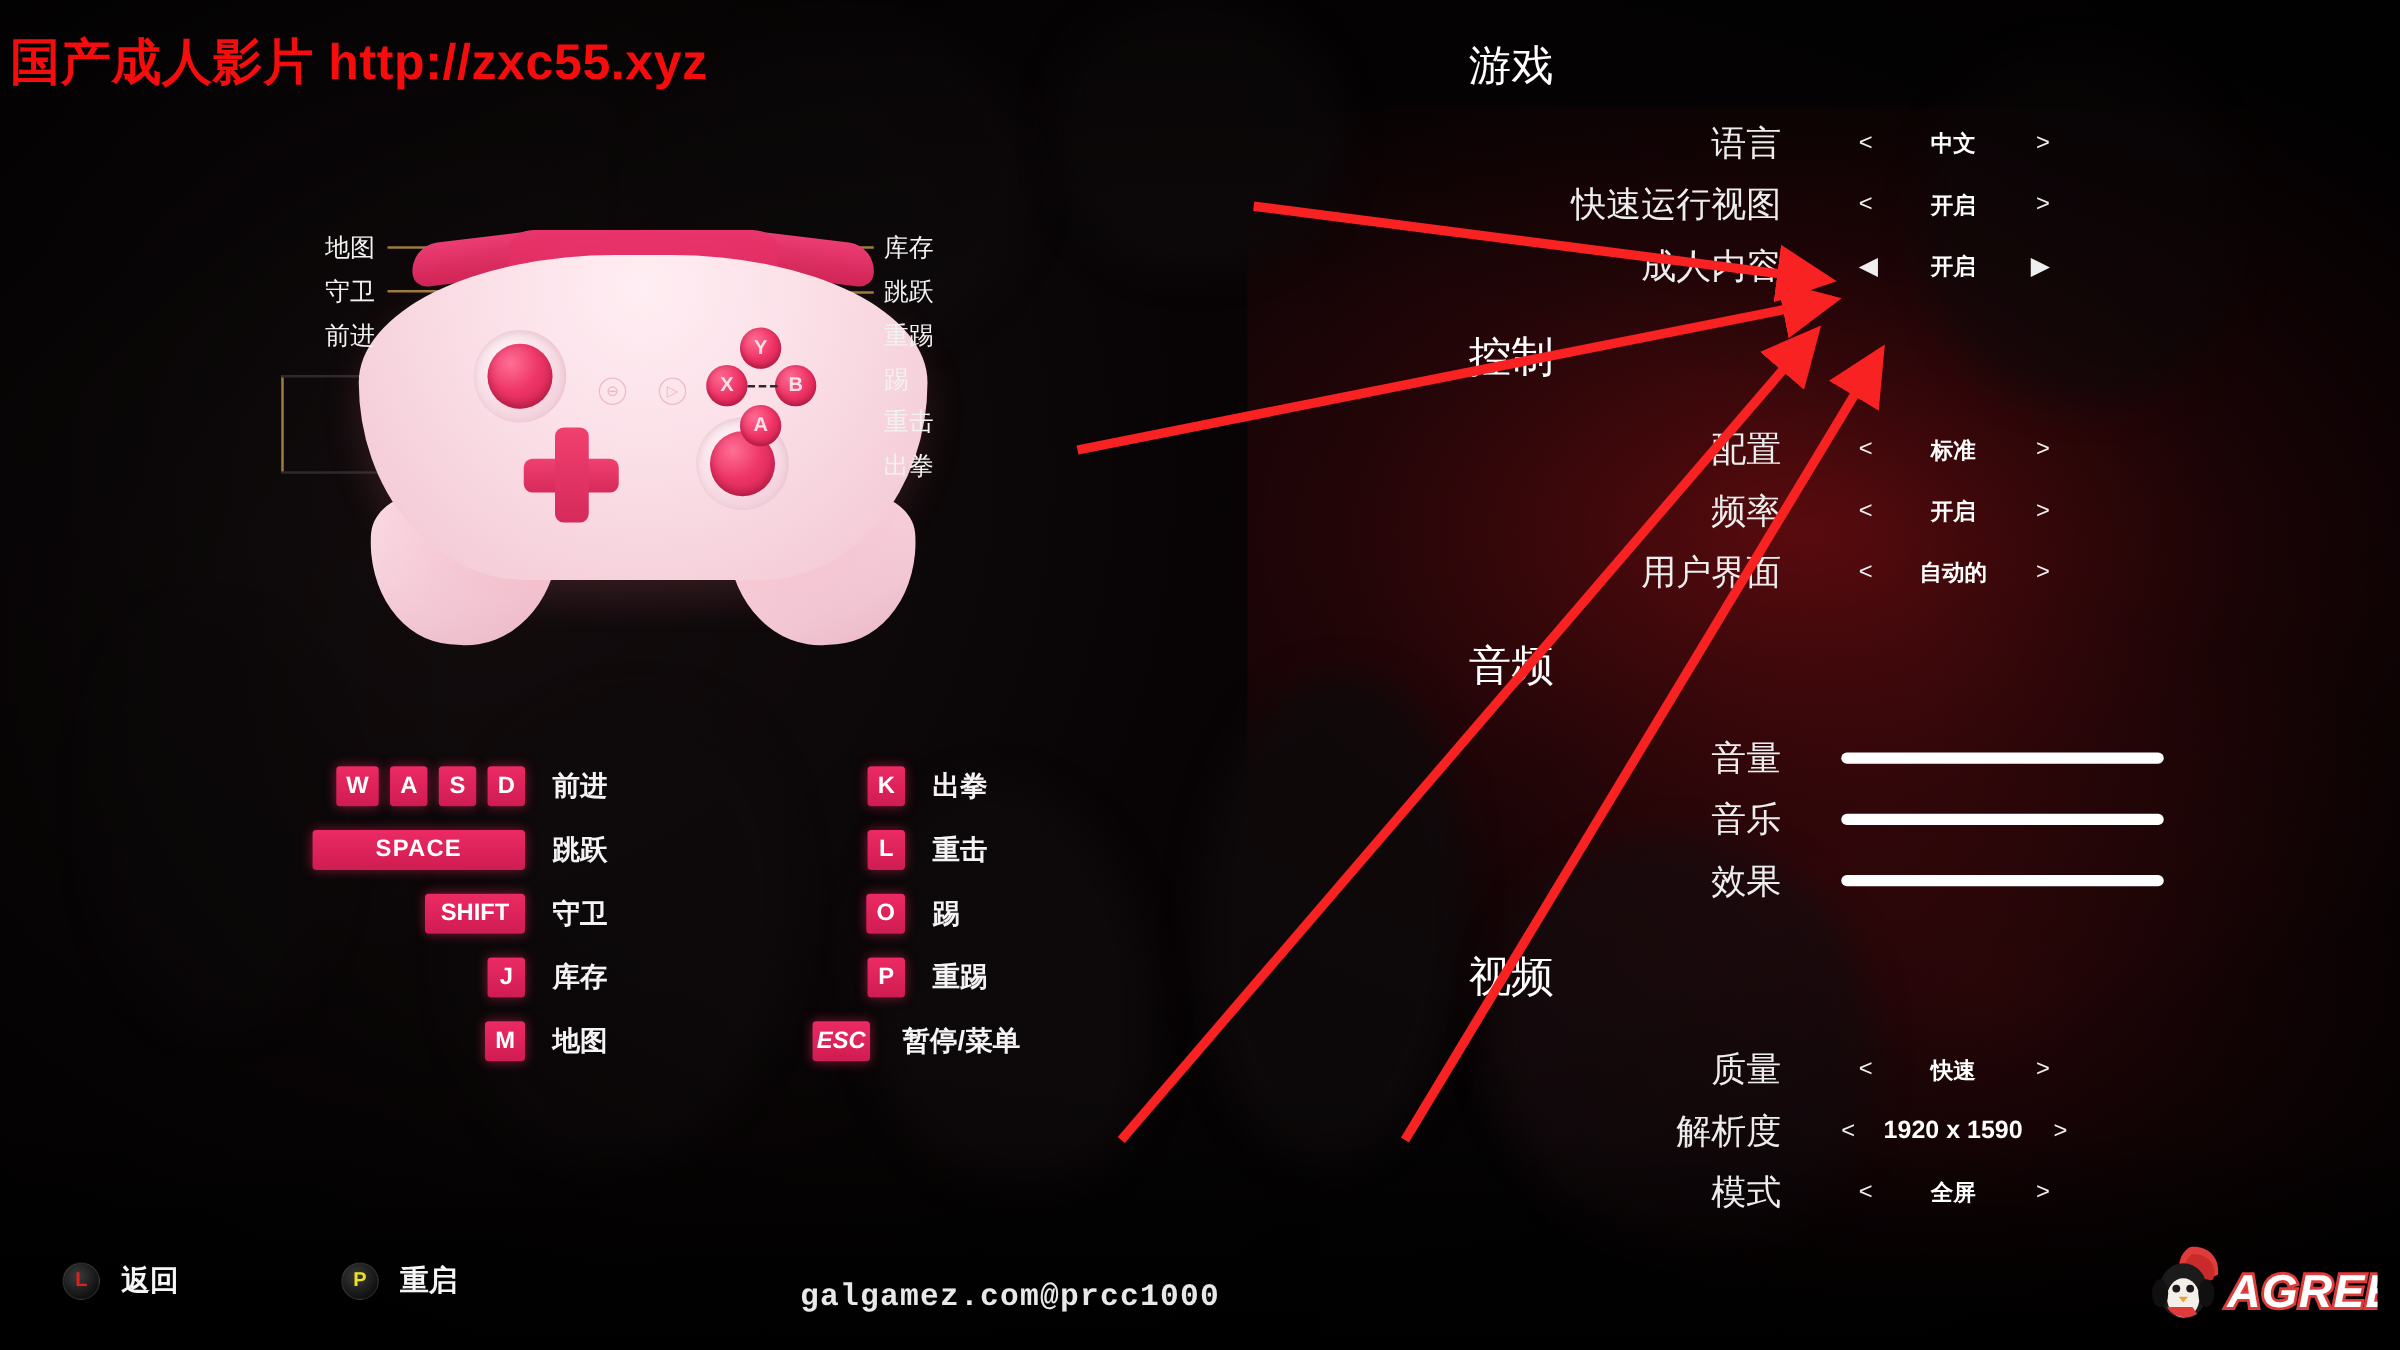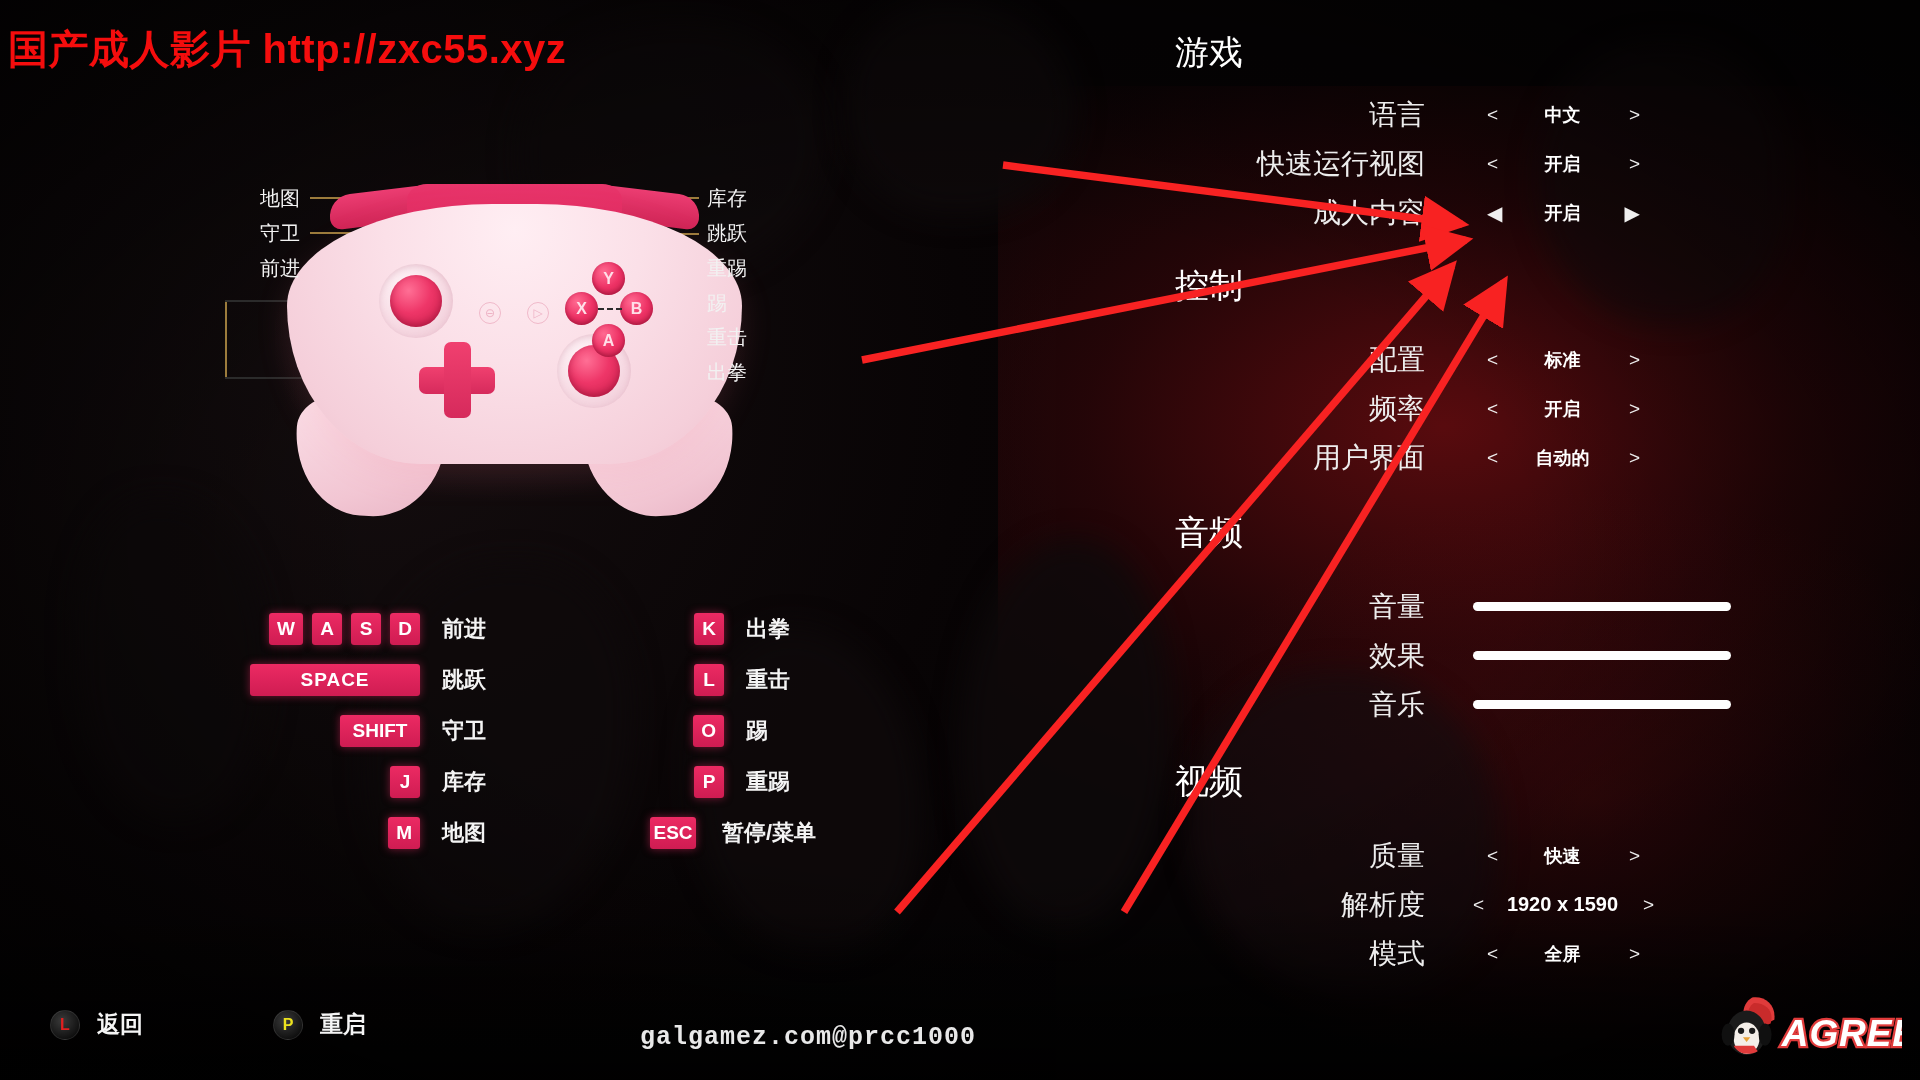--- a/index.html
+++ b/index.html
@@ -356,21 +356,21 @@
     </div>
     <div class="kdesc">踢</div>
   </div>
   <div class="keyrow">
     <div class="keys">
       <div class="keycap">P</div>
     </div>
     <div class="kdesc">重踢</div>
   </div>
   <div class="keyrow wide">
-    <div class="keys" style="width:46px; margin-left:-28px;">
+    <div class="keys" style="width:46px; margin-left:-28px;font-style:italic;">
       <div class="keycap esc">ESC</div>
     </div>
     <div class="kdesc" style="margin-left:26px;">暂停/菜单</div>
   </div>
 </div>
 
 <div id="settings">
 
   <div class="sec-title" style="margin-bottom:14px;">游戏</div>
   <div class="opt-row">
@@ -425,27 +425,27 @@
   </div>
 
   <div class="sec-title" style="margin-top:28px; margin-bottom:26px;">音频</div>
   <div class="opt-row">
     <div class="opt-label">音量</div>
     <div class="opt-ctl">
       <div class="slider-track" style="width: 258px;"></div>
     </div>
   </div>
   <div class="opt-row">
+    <div class="opt-label">音乐</div>
+    <div class="opt-ctl">
+      <div class="slider-track" style="width: 258px;"></div>
+    </div>
+  </div>
+  <div class="opt-row">
     <div class="opt-label">效果</div>
-    <div class="opt-ctl">
-      <div class="slider-track" style="width: 258px;"></div>
-    </div>
-  </div>
-  <div class="opt-row">
-    <div class="opt-label">音乐</div>
     <div class="opt-ctl">
       <div class="slider-track" style="width: 258px;"></div>
     </div>
   </div>
 
   <div class="sec-title" style="margin-top:30px; margin-bottom:26px;">视频</div>
   <div class="opt-row">
     <div class="opt-label">质量</div>
     <div class="opt-ctl">
       <span class="arr l">&lt;</span>

